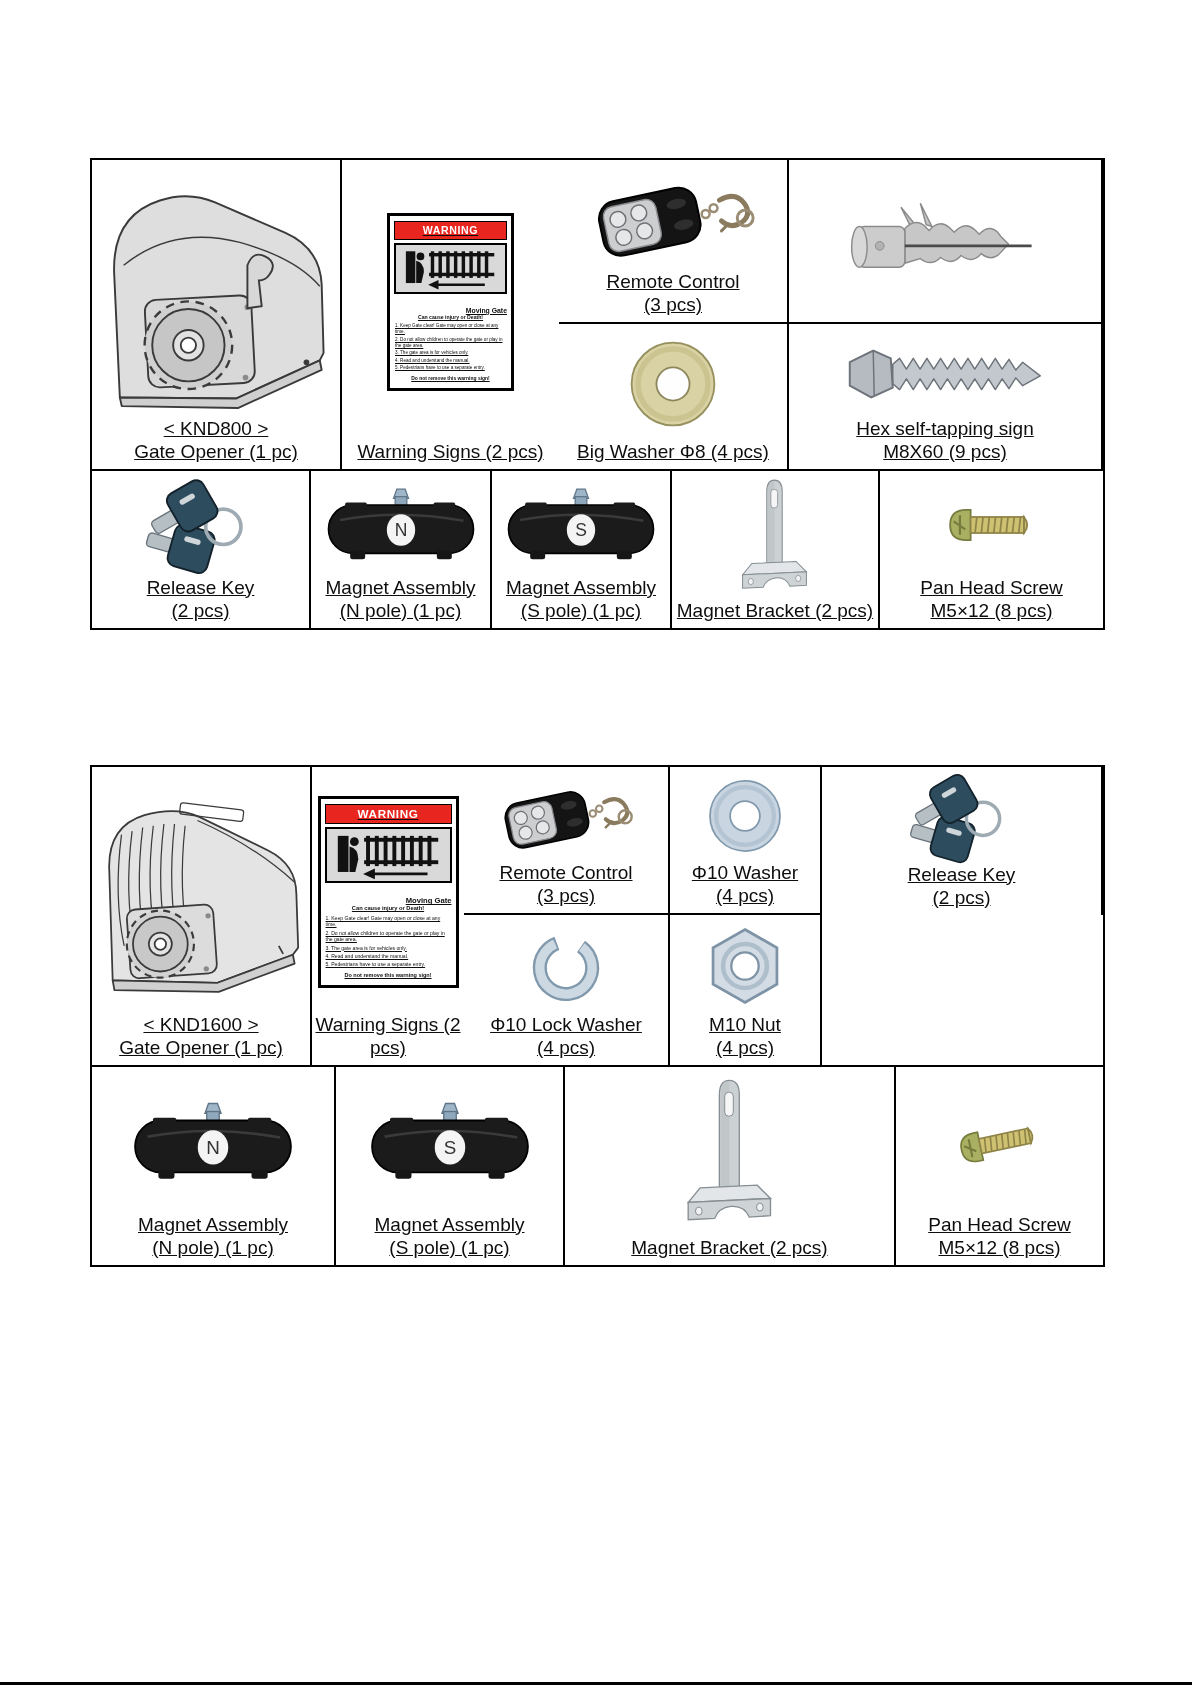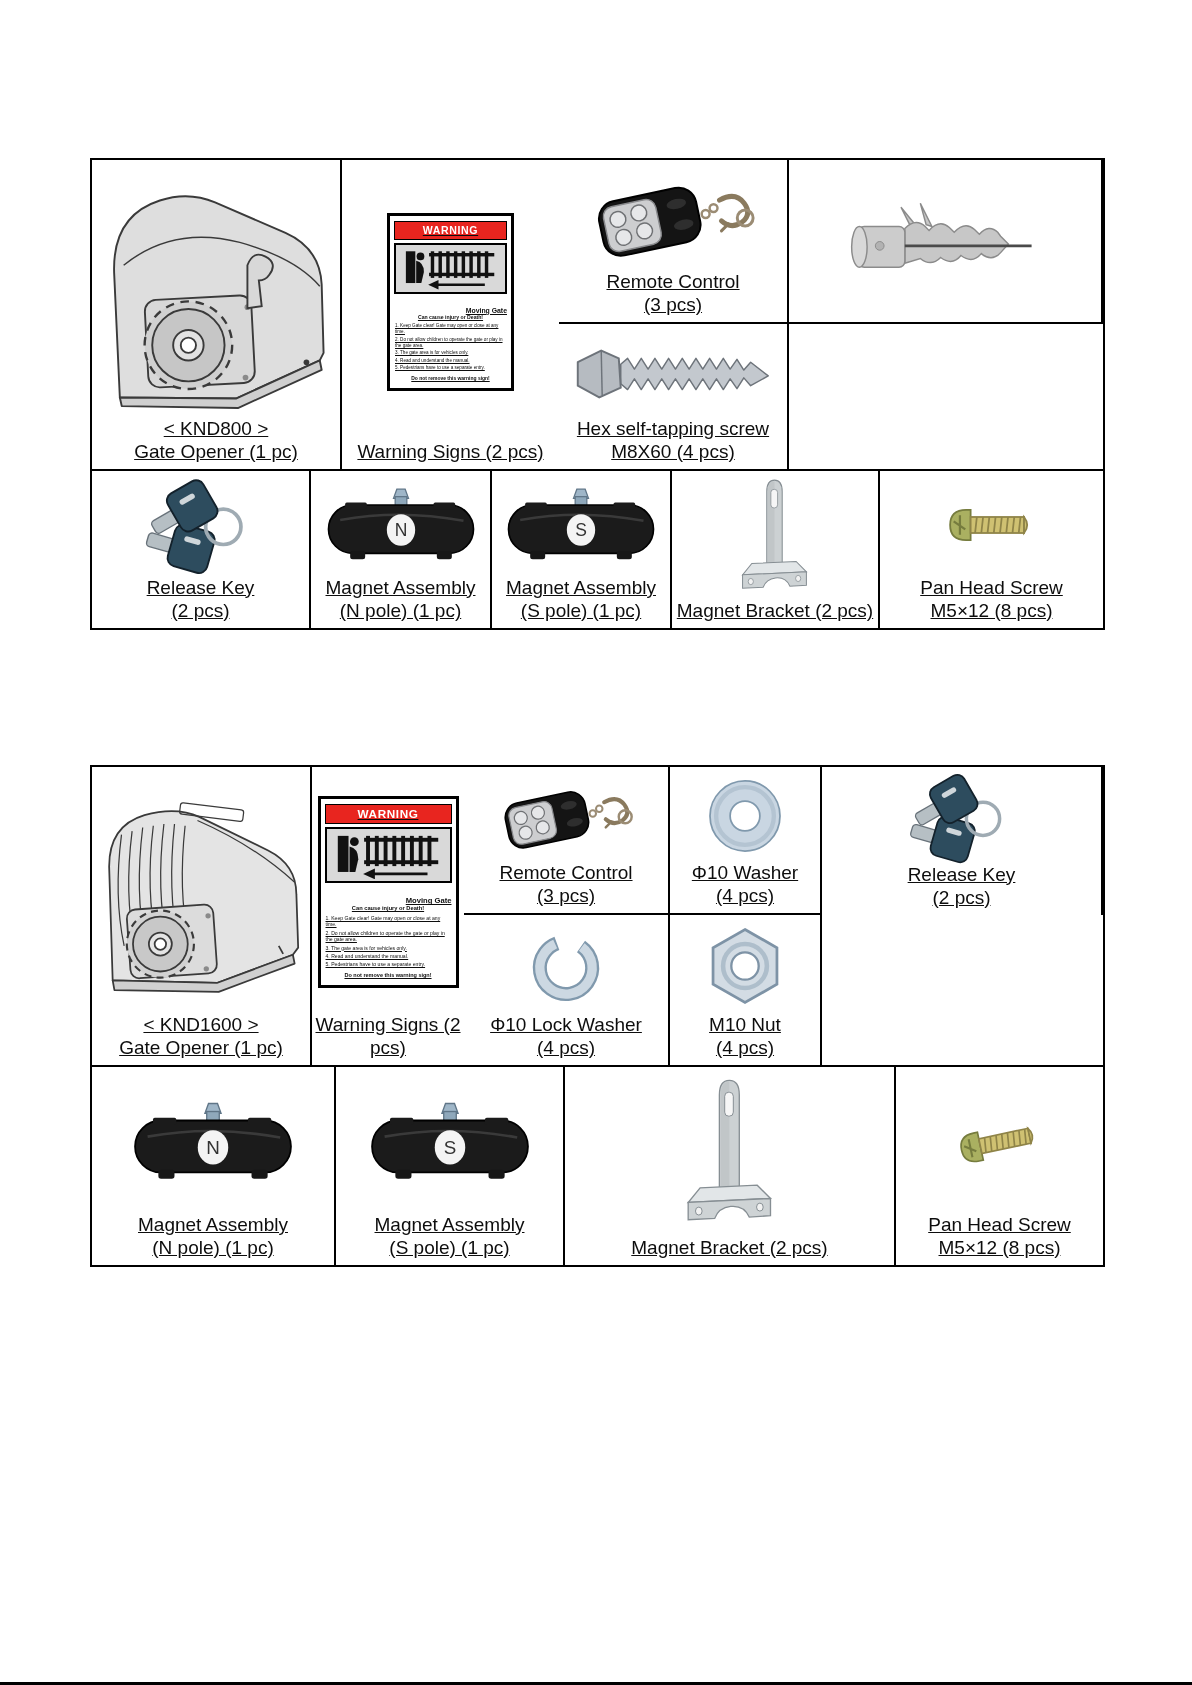--- a/index.html
+++ b/index.html
@@ -198,32 +198,44 @@
             <div class="witem">4. Read and understand the manual.</div>
             <div class="witem">5. Pedestrians have to use a separate entry.</div>
             <div class="wfoot">Do not remove this warning sign!</div>
           </div>
         </div>
         <div class="lbl">
           <div>Warning Signs (2 pcs)</div>
         </div>
       </div>
 
+      <div class="cell br">
+        <div class="fig">
+          <svg width="92" height="92" viewBox="0 0 100 100">
+            <circle cx="50" cy="50" r="45" fill="#d9d2a4" stroke="#96905e" stroke-width="2"></circle>
+            <circle cx="50" cy="50" r="38" fill="none" stroke="#cbc390" stroke-width="6"></circle>
+            <circle cx="50" cy="50" r="18" fill="#fefefe" stroke="#8d875c" stroke-width="2"></circle>
+          </svg>
+        </div>
+        <div class="lbl">
+          <div>Big Washer Φ8 (4 pcs)</div>
+        </div>
+      </div>
 
       <div class="cell br">
         <div class="fig">
           <svg width="210" height="72" viewBox="0 0 215 72">
             <path d="M54 28 L61 22 L68 33 L75 22 L82 33 L89 22 L96 33 L103 22 L110 33 L117 22 L124 33 L131 22 L138 33 L145 22 L152 33 L159 22 L166 33 L173 23 L180 34 L187 26 L205 40 L187 50 L180 42 L173 53 L166 43 L159 54 L152 43 L145 54 L138 43 L131 54 L124 43 L117 54 L110 43 L103 54 L96 43 L89 54 L82 43 L75 54 L68 43 L61 54 L54 48 Z" fill="#c3c8ce" stroke="#6d737a" stroke-width="1.5" stroke-linejoin="round"></path>
             <polygon points="10,26 34,14 52,22 54,52 32,62 10,50" fill="#b6bbc1" stroke="#6d737a" stroke-width="2"></polygon>
             <path d="M34 14 L35 60" stroke="#6d737a" stroke-width="1.5"></path>
           </svg>
         </div>
         <div class="lbl">
-          <div>Hex self-tapping screw</div>
-          <div>M8X60 (4 pcs)</div>
+          <div>Hex self-tapping sign</div>
+          <div>M8X60 (9 pcs)</div>
         </div>
       </div>
     </div>
 
     <div id="t1-lower">
       <div class="cell br">
         <div class="fig">
           <svg width="118" height="104" viewBox="0 0 120 112">
               <use href="#g-releasekey"></use>
             </svg>

